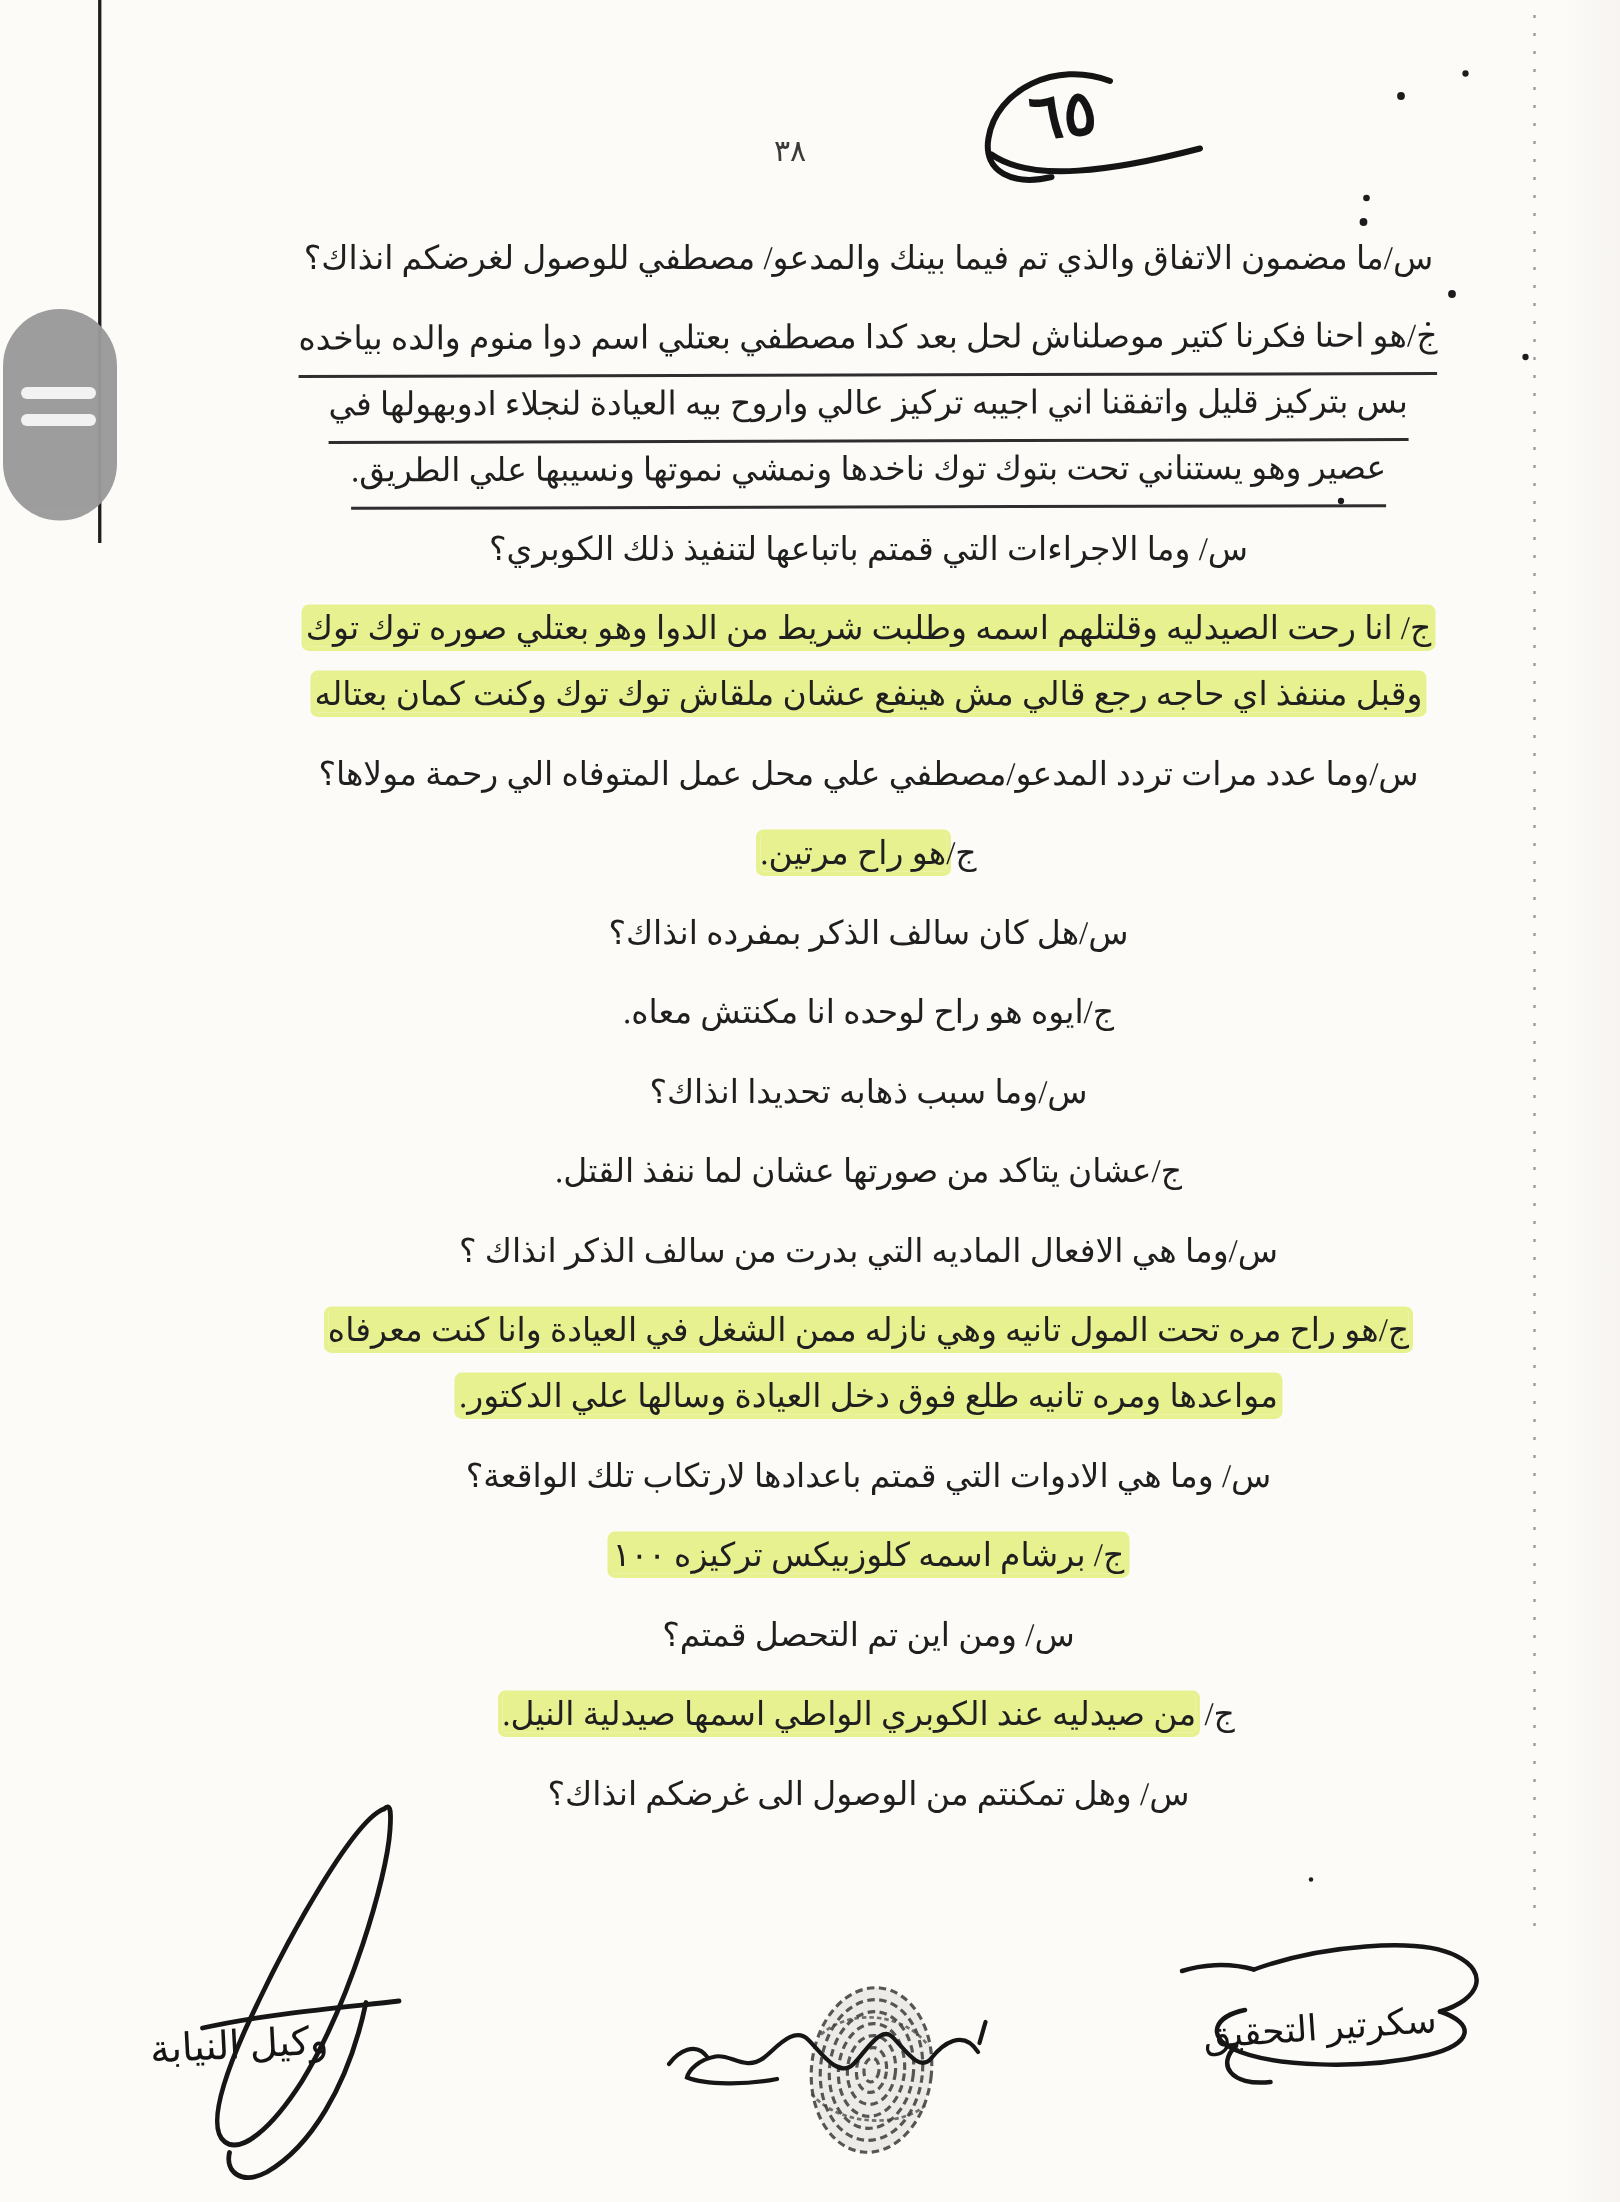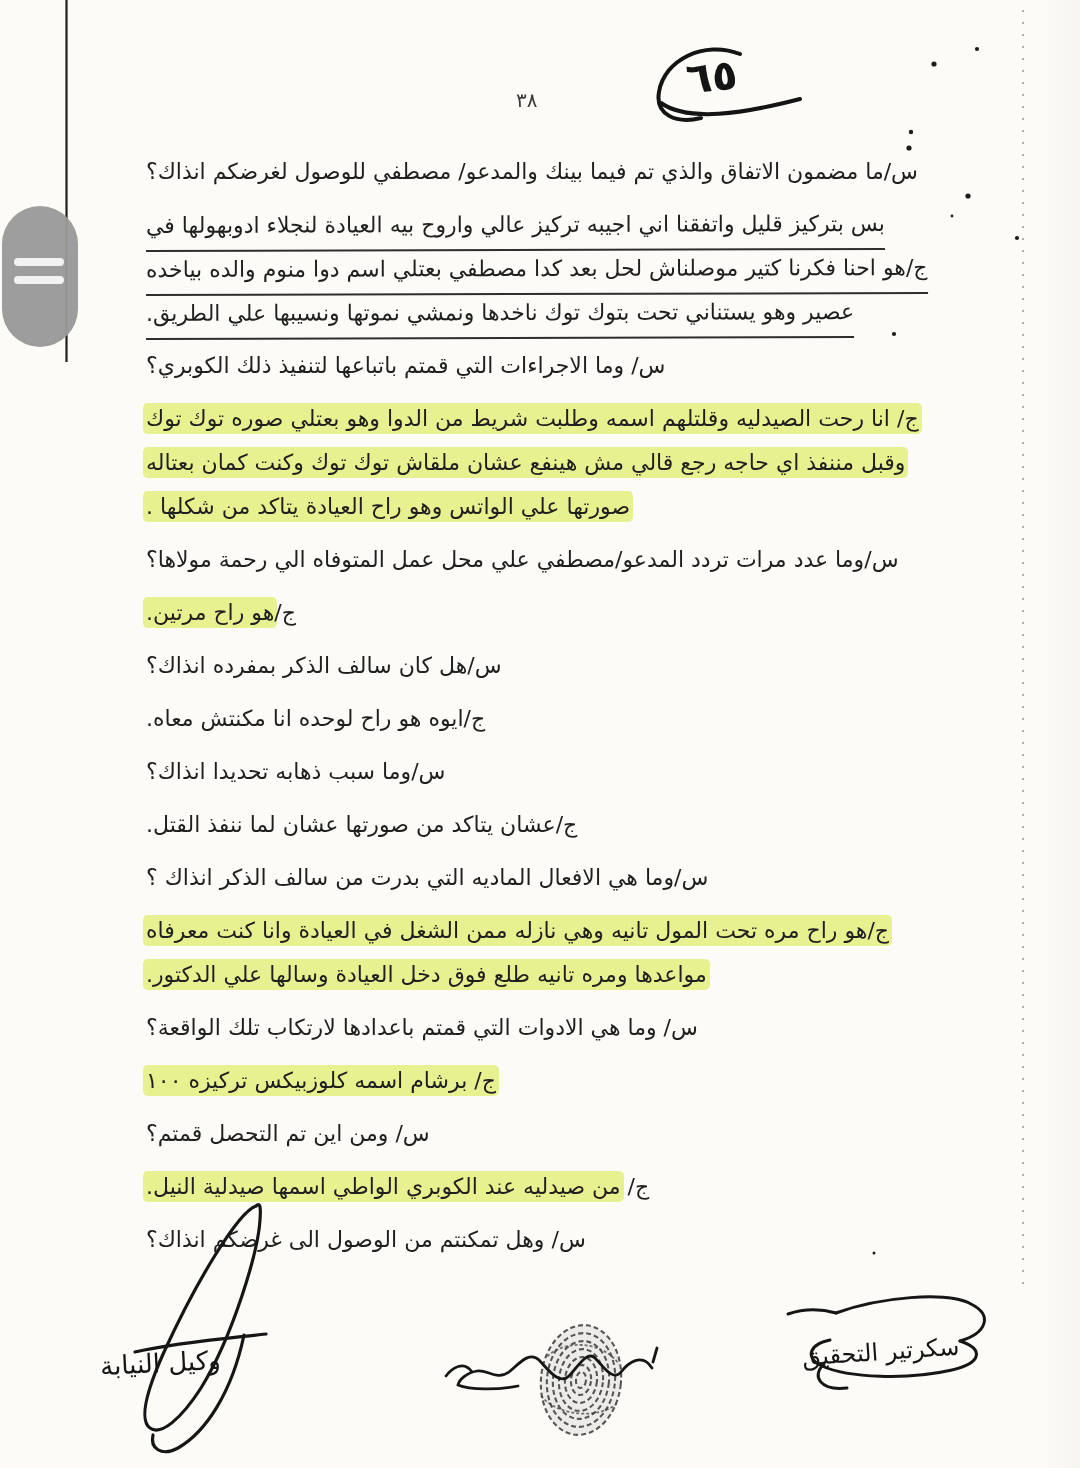--- a/index.html
+++ b/index.html
@@ -1,31 +1,31 @@
 <!DOCTYPE html>
 <html lang="ar"><head>
 <meta charset="utf-8">
 <style>
   html,body{margin:0;padding:0;}
   body{
     width:1080px;height:1468px;position:relative;overflow:hidden;
     background:#ffffff;font-family:"DejaVu Sans",sans-serif;
   }
   .page{
-    position:absolute;inset:0;background:var(--paper,#fcfbf8);
+    position:absolute;inset:0;background:var(--paper,#fcfbf8);font-family:Liberation Serif, serif;
   }
   .page::after{
     content:'';position:absolute;right:0;top:0;width:42px;height:100%;
     background:linear-gradient(90deg, rgba(0,0,0,0) 0%, rgba(205,185,180,0.10) 100%);
     pointer-events:none;
   }
   
   .content{
     position:absolute;top:150px;right:68px;width:866px;
-    direction:rtl;text-align:left;
+    direction:rtl;text-align:center;
     color:var(--ink,#1f1f1f);
     font-size:22px;
   }
   .block{margin-bottom:9px;}
   .line{line-height:44px;height:44px;white-space:nowrap;}
   .line-inner{display:inline-block;}
   .underlined .line-inner{
     border-bottom:2px solid #2e2e2e;padding-bottom:2px;
     transform:rotate(-0.15deg);
   }
@@ -74,31 +74,30 @@
 
   <div class="page-number">٣٨</div>
 
   <div class="hand-number">٦٥</div>
 
   <div class="content" id="qa-container">
       <div class="block question">
         <div class="line"><span class="line-inner"><span>س/ما مضمون الاتفاق والذي تم فيما بينك والمدعو/ مصطفي للوصول لغرضكم انذاك؟</span></span></div>
       </div>
       <div class="block answer underlined">
+        <div class="line"><span class="line-inner"><span>ج/هو احنا فكرنا كتير موصلناش لحل بعد كدا مصطفي بعتلي اسم دوا منوم والده بياخده</span></span></div>
         <div class="line"><span class="line-inner"><span>بس بتركيز قليل واتفقنا اني اجيبه تركيز عالي واروح بيه العيادة لنجلاء ادوبهولها في</span></span></div>
-        <div class="line"><span class="line-inner"><span>ج/هو احنا فكرنا كتير موصلناش لحل بعد كدا مصطفي بعتلي اسم دوا منوم والده بياخده</span></span></div>
         <div class="line"><span class="line-inner"><span>عصير وهو يستناني تحت بتوك توك ناخدها ونمشي نموتها ونسيبها علي الطريق.</span></span></div>
       </div>
       <div class="block question">
         <div class="line"><span class="line-inner"><span>س/ وما الاجراءات التي قمتم باتباعها لتنفيذ ذلك الكوبري؟</span></span></div>
       </div>
       <div class="block answer">
         <div class="line"><span class="line-inner"><span class="hl">ج/ انا رحت الصيدليه وقلتلهم اسمه وطلبت شريط من الدوا وهو بعتلي صوره توك توك</span></span></div>
         <div class="line"><span class="line-inner"><span class="hl">وقبل مننفذ اي حاجه رجع قالي مش هينفع عشان ملقاش توك توك وكنت كمان بعتاله</span></span></div>
-        <div class="line"><span class="line-inner"><span class="hl">صورتها علي الواتس وهو راح العيادة يتاكد من شكلها .</span></span></div>
       </div>
       <div class="block question">
         <div class="line"><span class="line-inner"><span>س/وما عدد مرات تردد المدعو/مصطفي علي محل عمل المتوفاه الي رحمة مولاها؟</span></span></div>
       </div>
       <div class="block answer">
         <div class="line"><span class="line-inner"><span>ج/</span><span class="hl">هو راح مرتين.</span></span></div>
       </div>
       <div class="block question">
         <div class="line"><span class="line-inner"><span>س/هل كان سالف الذكر بمفرده انذاك؟</span></span></div>
       </div>

